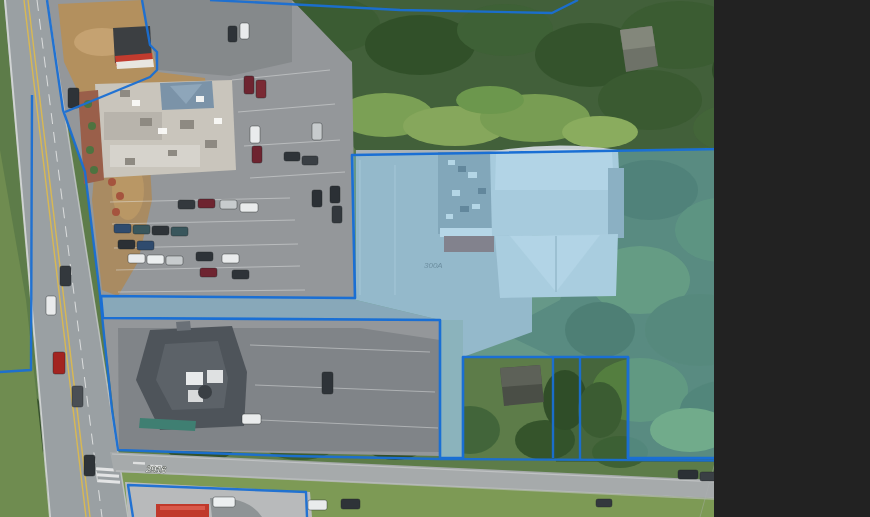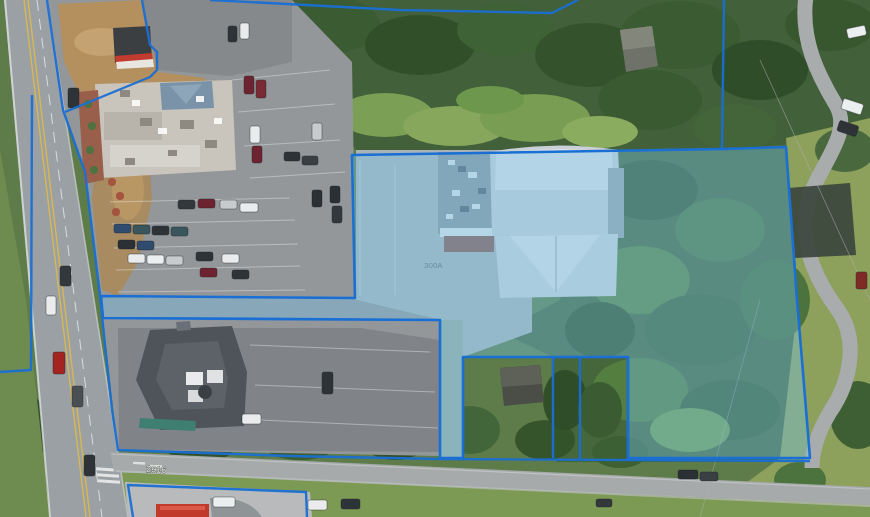--- a/index.html
+++ b/index.html
@@ -1,17 +1,17 @@
 <!DOCTYPE html>
 <html><head>
 <meta charset="utf-8">
 <style>
   html,body{margin:0;padding:0;background:#222;}
-  .stage{position:relative;width:870px;height:517px;overflow:hidden;
-         font-family:"Liberation Sans",sans-serif;}
+  .stage{position:relative;width:714px;height:517px;overflow:hidden;
+         font-family:"Liberation Sans",sans-serif;font-style:italic;}
   svg{display:block;}
   text.addr{font-family:"Liberation Sans",sans-serif;fill:#f2f4f2;
             paint-order:stroke;stroke:#4a4f46;stroke-width:.8px;}
   text.lot{font-family:"Liberation Sans",sans-serif;fill:#5a6163;opacity:.85;}
 </style>
 </head>
 <body>
 
 <div class="stage">
 <svg width="870" height="517" viewBox="0 0 870 517">

